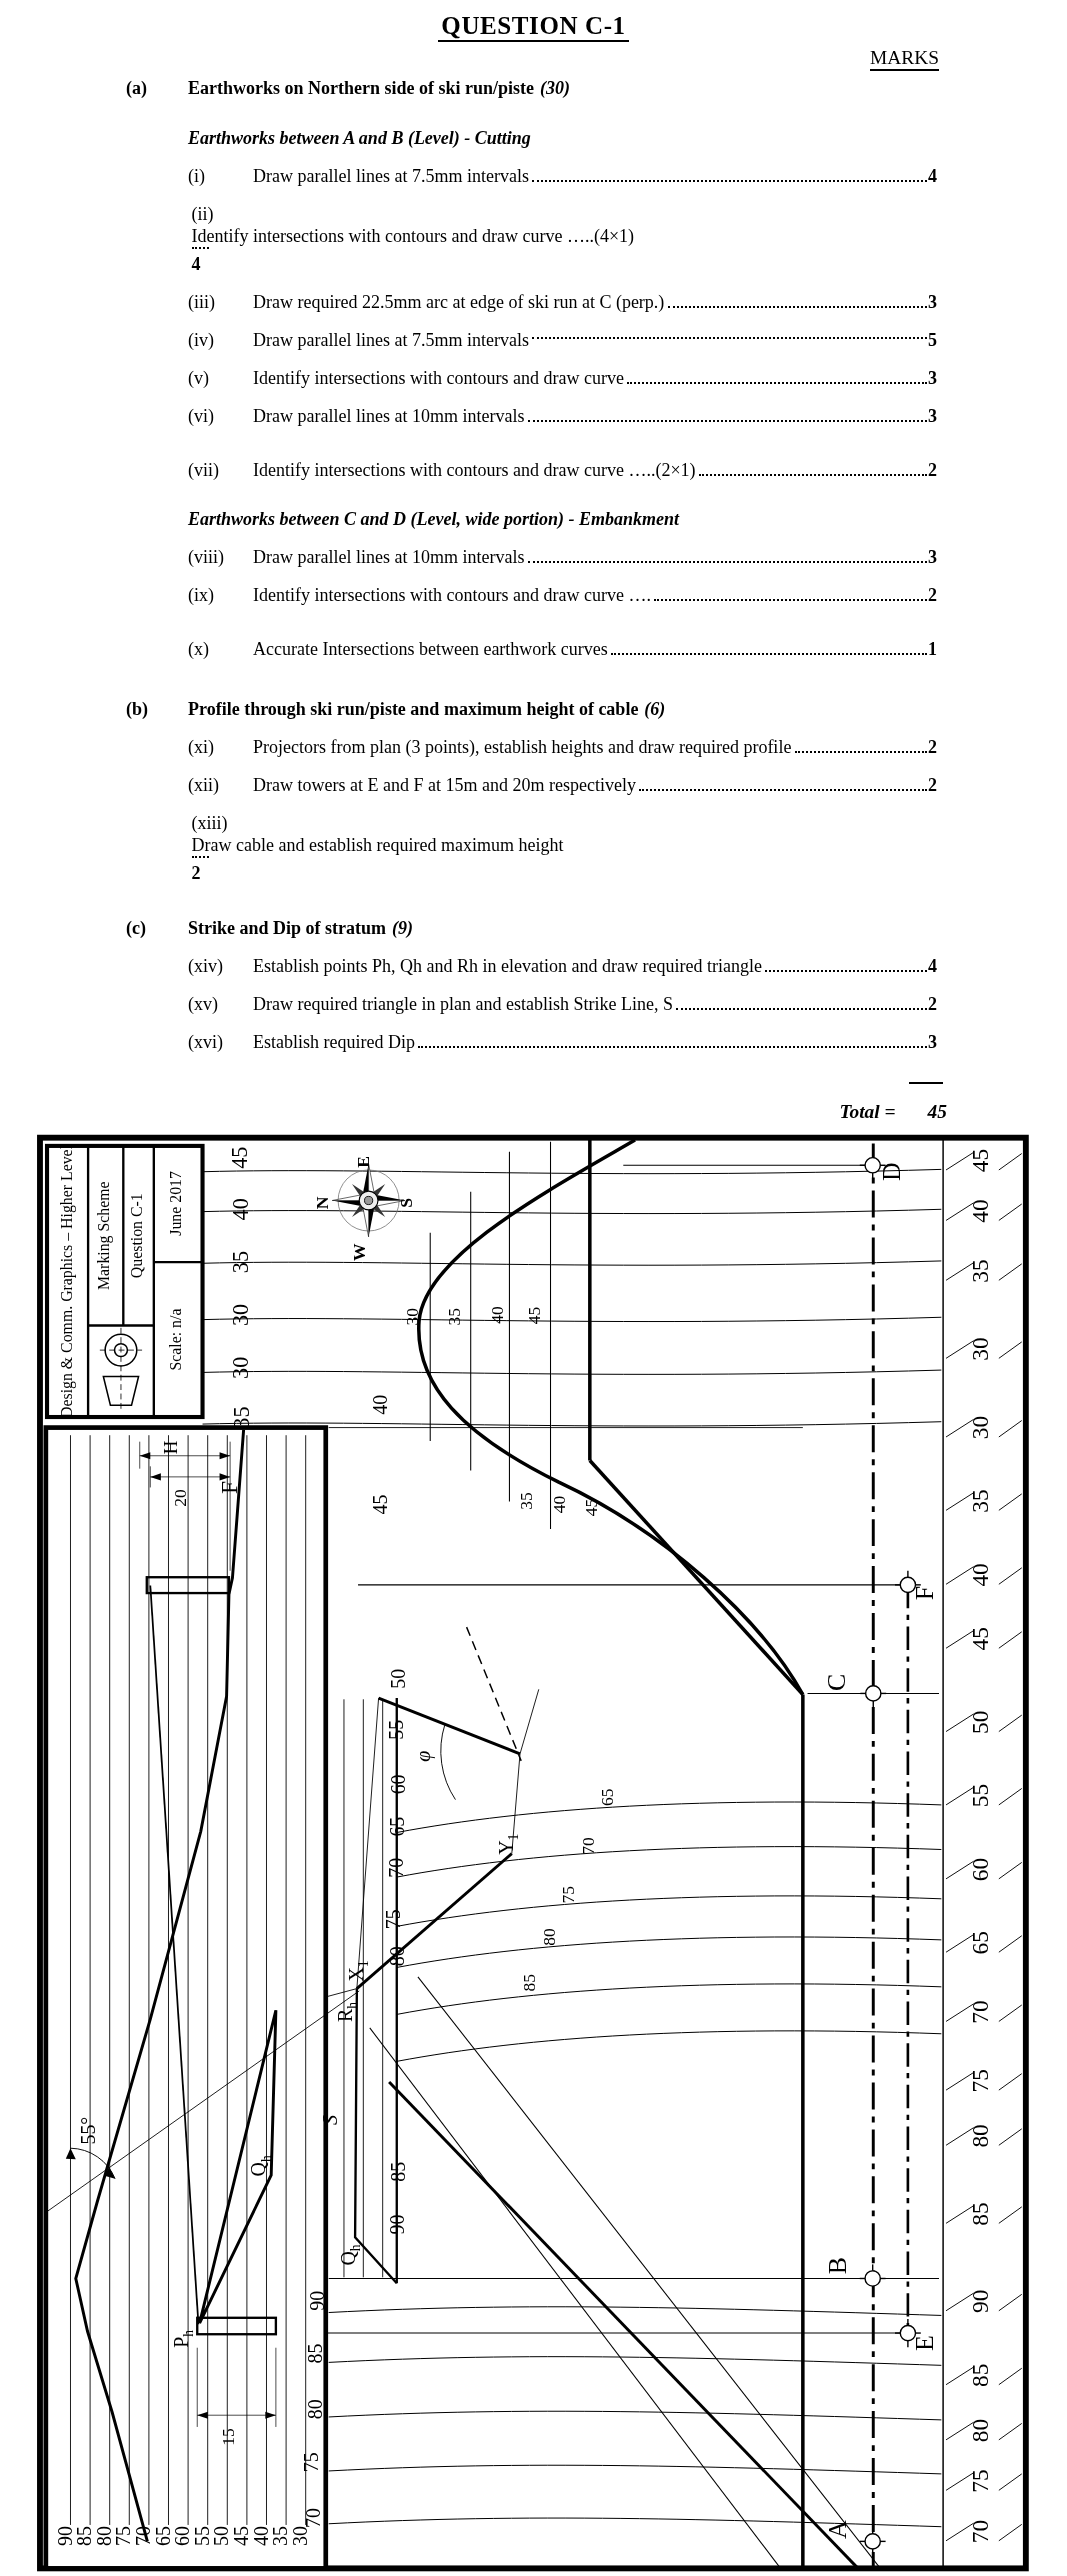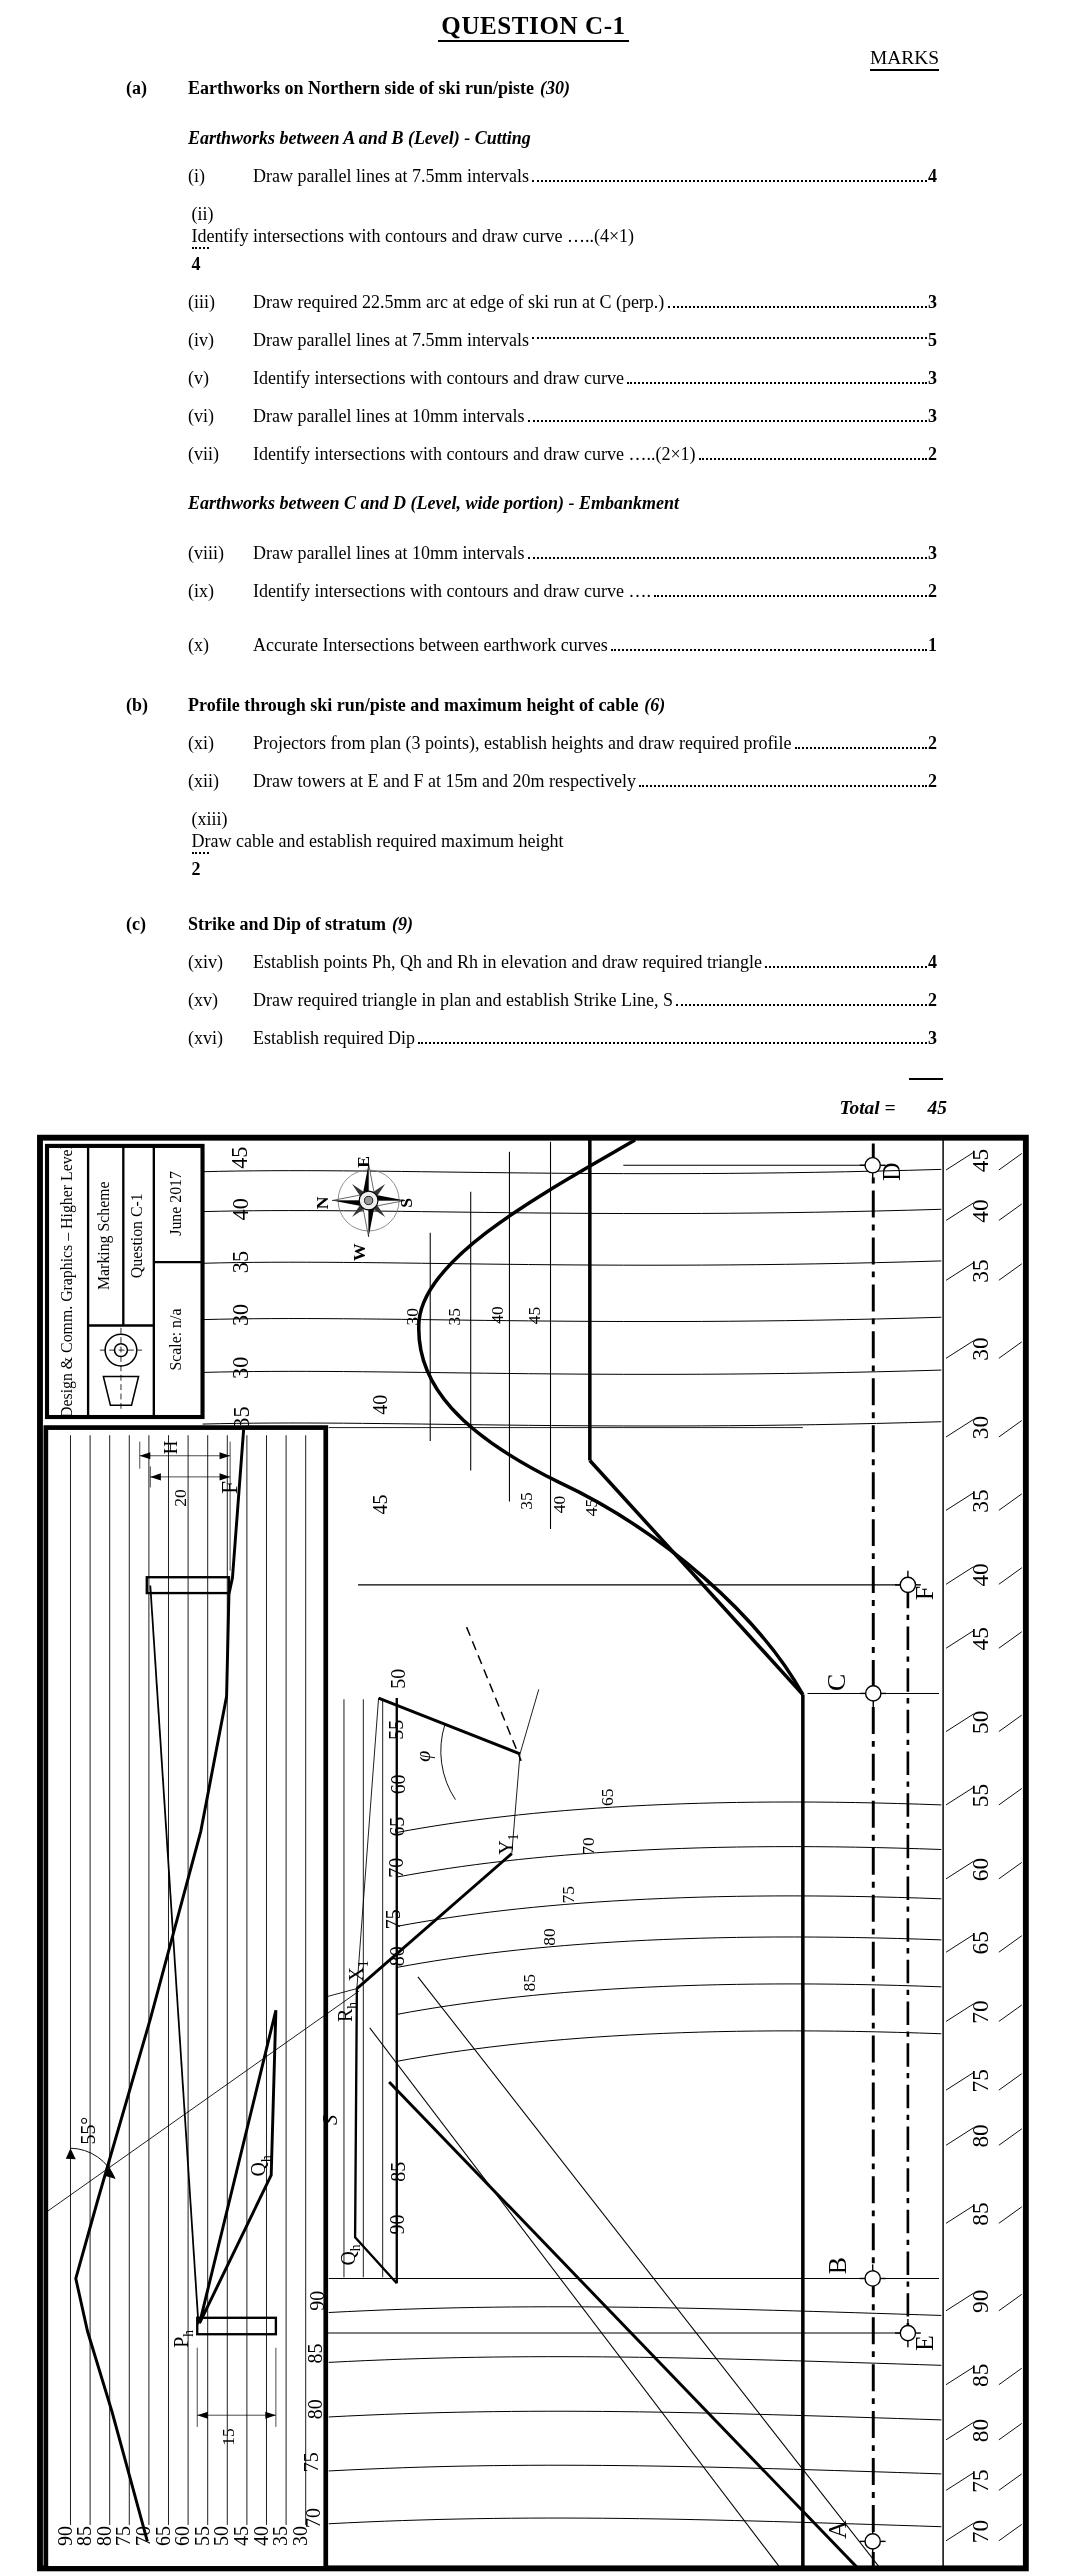--- a/index.html
+++ b/index.html
@@ -69,28 +69,28 @@
         <span class="txt">Identify intersections with contours and draw curve</span>
         <span class="dots"></span>
         <span class="mk">3</span>
       </div>
       <div class="row i-row" style="margin-top: 16px;">
         <span class="num">(vi)</span>
         <span class="txt">Draw parallel lines at 10mm intervals</span>
         <span class="dots"></span>
         <span class="mk">3</span>
       </div>
-      <div class="row i-row" style="margin-top: 16px;">
+      <div class="row i-row" style="margin-top: 32px;">
         <span class="num">(vii)</span>
         <span class="txt">Identify intersections with contours and draw curve …..(2×1)</span>
         <span class="dots"></span>
         <span class="mk">2</span>
       </div>
       <div class="row sub-row" style="margin-top: 27px;">Earthworks between C and D (Level, wide portion) - Embankment</div>
-      <div class="row i-row" style="margin-top: 28px;">
+      <div class="row i-row" style="margin-top: 16px;">
         <span class="num">(viii)</span>
         <span class="txt">Draw parallel lines at 10mm intervals</span>
         <span class="dots"></span>
         <span class="mk">3</span>
       </div>
       <div class="row i-row" style="margin-top: 16px;">
         <span class="num">(ix)</span>
         <span class="txt">Identify intersections with contours and draw curve ….</span>
         <span class="dots"></span>
         <span class="mk">2</span>

